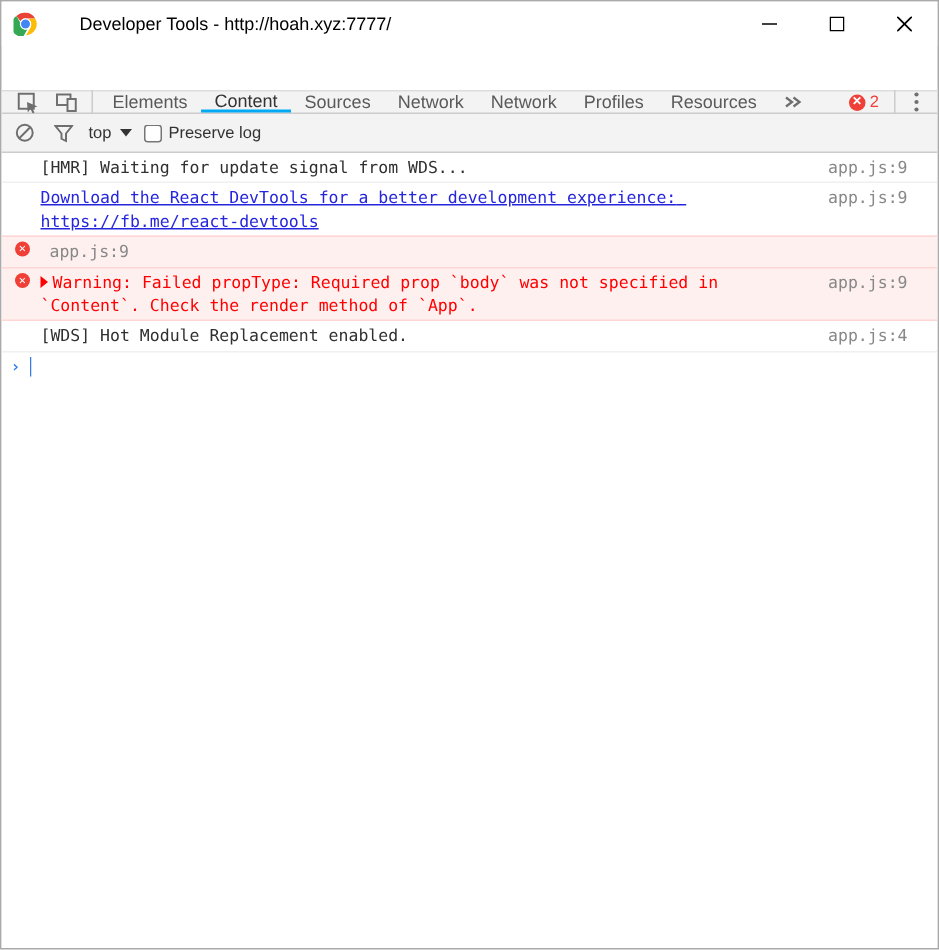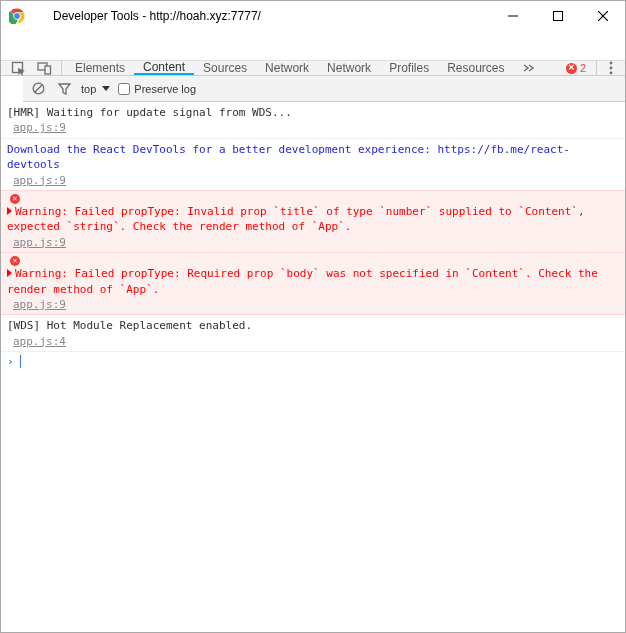--- a/index.html
+++ b/index.html
@@ -16,32 +16,32 @@
     .tb-sep { width: 1px; height: 16px; background: #ccc; margin: 0 4px; }
     .tabs { display: flex; height: 100%; flex: 1; }
     .tab { padding: 0 9px; display: flex; align-items: center; font-size: 12px; color: #5a5a5a; cursor: pointer; height: 100%; }
     .tab.active { color: #333; border-bottom: 2px solid #03a9f4; margin-bottom: -1px; }
     .err-count { display: flex; align-items: center; margin-right: 6px; }
     .err-count .circ { width: 11px; height: 11px; border-radius: 50%; background: #ef3f36; margin-right: 3px; display:flex;align-items:center;justify-content:center; }
     .err-count .circ span { color:#fff; font-size:8px; line-height:1; font-weight:bold;}
     .err-count .n { color: #ef3f36; font-size: 11px; }
     .menu-dots { width: 20px; display:flex; align-items:center; justify-content:center; cursor:pointer; color:#888;}
     
-    .toolbar2 { height: 26px; display: flex; align-items: center; border-bottom: 1px solid #ccc; background: #f3f3f3; padding: 0 6px; gap: 8px; margin-left: 22px; }
+    .toolbar2 { height: 26px; display: flex; align-items: center; border-bottom: 1px solid #ccc; background: #f3f3f3; padding: 0 6px; gap: 8px; }
     .drop { display:flex; align-items:center; gap: 6px; font-size:11px; color:#333; cursor:pointer;}
     .chk { display:flex;align-items:center; gap:4px; font-size:11px; color:#333;}
     .chk input { margin:0; width:12px; height:12px;}
     
     .console { height: calc(100% - 30px - 26px - 26px); overflow-y: auto; font-family: Menlo, Consolas, monospace; font-size: 11px; background:#fff;}
-    .row { display:flex; padding: 2px 20px 2px 4px; border-bottom: 1px solid #f0f0f0; line-height: 1.4; position: relative; flex-direction: column;}
+    .row { display:flex; padding: 2px 20px 2px 4px; border-bottom: 1px solid #f0f0f0; line-height: 1.4; position: relative;}
     .row .gutter { width: 20px; flex-shrink:0; display:flex; justify-content:center; padding-top:1px;}
     .row .msg { flex: 1; white-space: pre-wrap; word-break: break-word; padding-left: 2px;}
-    .row .src { color: #888; text-decoration: underline; cursor:pointer; white-space:nowrap; padding-left: 8px;}
+    .row .src { color: #888; cursor:pointer; white-space:nowrap; padding-left: 8px;}
     .row.log .msg { color: #303030; }
-    .row.info .msg { color: #2525dd; }
+    .row.info .msg { color: #2525dd; text-decoration: underline; }
     .row.error { background: #fff0f0; border-top: 1px solid #ffd6d6; border-bottom: 1px solid #ffd6d6; margin-top:-1px;}
     .row.error .msg { color: #f00; }
     .err-ico { width:10px; height:10px; border-radius:50%; background:#ef3f36; display:flex;align-items:center;justify-content:center;}
     .err-ico span { color:#fff; font-size:8px; font-weight:bold; line-height:1;}
     .tri { display:inline-block; width:0;height:0;border-top:4px solid transparent;border-bottom:4px solid transparent;border-left:5px solid #f00; margin-right:3px; vertical-align: 0px;}
     .prompt-row { display:flex; padding: 3px 6px; }
     .prompt-chev { color:#367cf1; font-weight:bold; margin-right: 6px; font-size:11px;}
     .prompt-input { border:none; outline:none; flex:1; font-family: inherit; font-size:11px;}
     .caret { width:1px; height:13px; background:#357ae8; display:inline-block; vertical-align:middle;}
   </style>
@@ -158,21 +158,20 @@
       <div class="gutter"></div>
       <div class="msg">Download the React DevTools for a better development experience: https://fb.me/react-devtools</div>
       <div class="src">app.js:9</div>
     </div>
     <div class="row error">
       <div class="gutter">
         <span class="err-ico">
           <span>✕</span>
         </span>
       </div>
-      <div class="msg"><span class="tri"></span>Warning: Failed propType: Invalid prop `title` of type `number` supplied to `Content`, expected `string`. Check the render method of `App`.</div>
       <div class="src">app.js:9</div>
     </div>
     <div class="row error">
       <div class="gutter">
         <span class="err-ico">
           <span>✕</span>
         </span>
       </div>
       <div class="msg"><span class="tri"></span>Warning: Failed propType: Required prop `body` was not specified in `Content`. Check the render method of `App`.</div>
       <div class="src">app.js:9</div>

